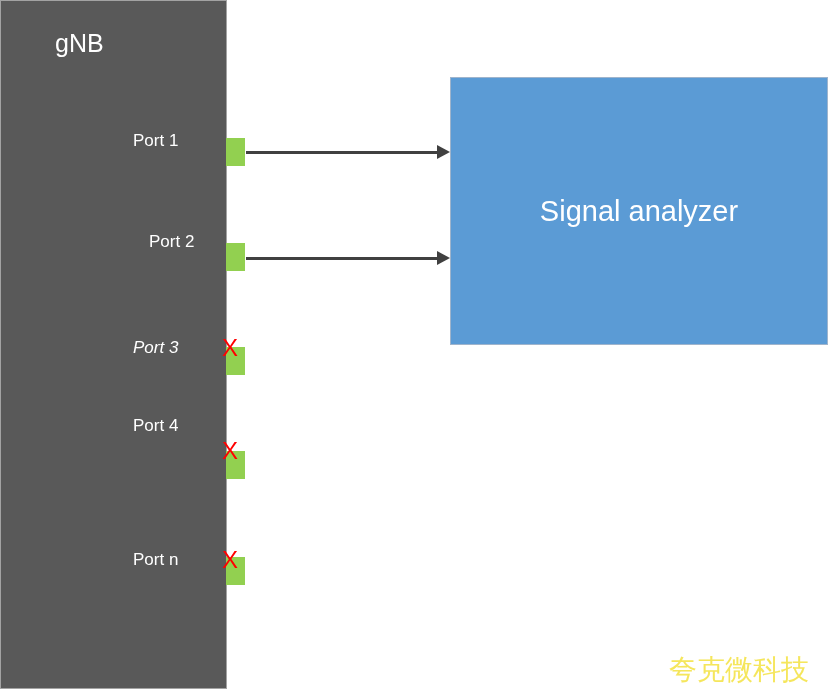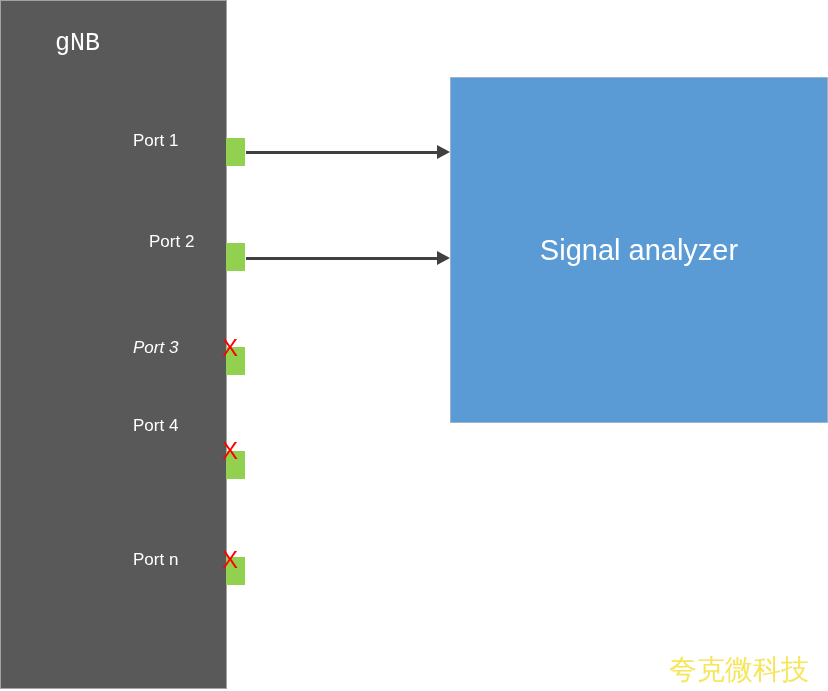--- a/index.html
+++ b/index.html
@@ -25,21 +25,20 @@
     overflow: hidden;
   }
 
   
   .gnb-box {
     position: absolute;
     left: 0; top: 0;
     width: 227px; height: 689px;
     background: var(--gnb-fill);
     border: 1px solid var(--gnb-border);
-    font-family: Liberation Mono, monospace;
   }
   .gnb-title {
     position: absolute;
     left: 54px; top: 28px;
     font-size: 25px;
     color: var(--label-text);
   }
 
   
   .port-label {
@@ -99,21 +98,21 @@
     font-weight: 400;
   }
   .x-3 { left: 230px; top: 348px; }
   .x-4 { left: 230px; top: 451px; }
   .x-n { left: 230px; top: 560px; }
 
   
   .analyzer-box {
     position: absolute;
     left: 450px; top: 77px;
-    width: 378px; height: 346px;
+    width: 378px; height: 268px;
     background: var(--analyzer-fill);
     border: 1px solid var(--analyzer-border);
     display: flex;
     align-items: center;
     justify-content: center;
   }
   .analyzer-label {
     font-size: 29px;
     color: var(--label-text);
     white-space: nowrap;

